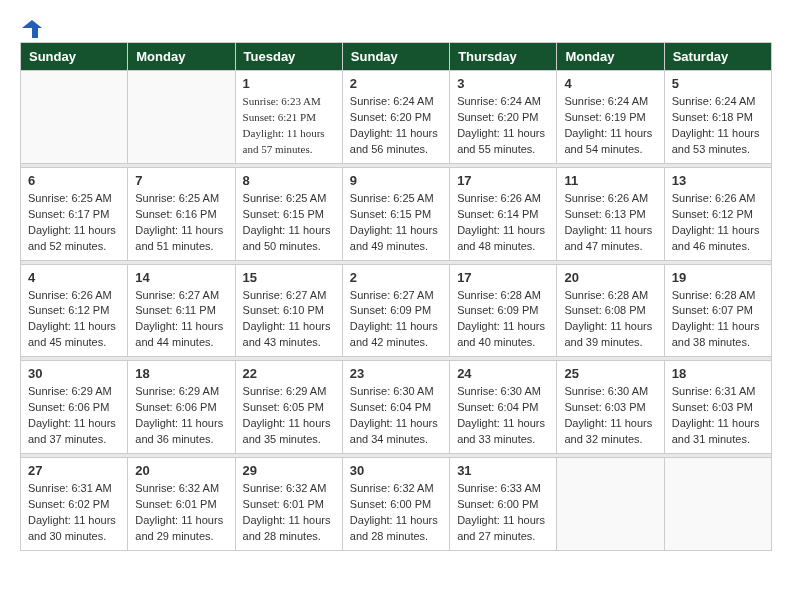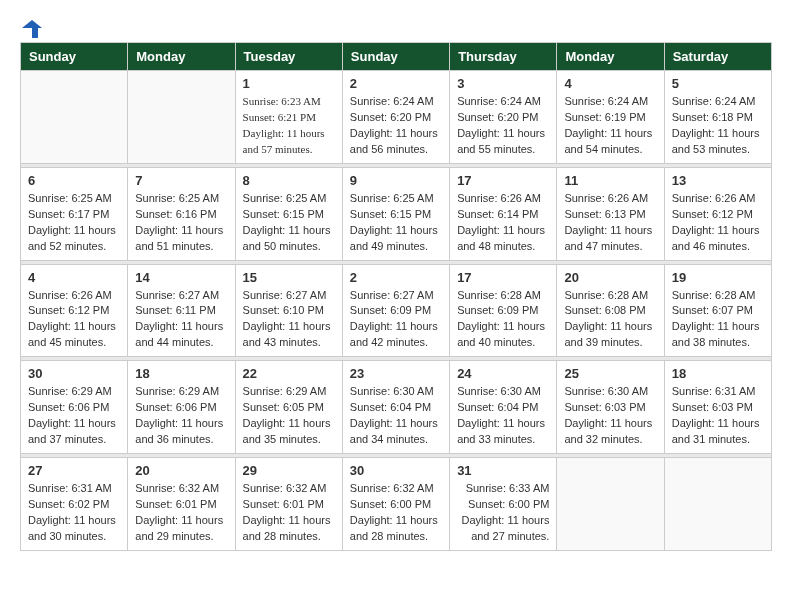--- a/index.html
+++ b/index.html
@@ -321,21 +321,21 @@
 Daylight: 11 hours and 28 minutes.</div>
         </td>
         <td>
           <span class="day-number">30</span>
           <div class="day-info" style="white-space: pre-wrap;">Sunrise: 6:32 AM
 Sunset: 6:00 PM
 Daylight: 11 hours and 28 minutes.</div>
         </td>
         <td>
           <span class="day-number">31</span>
-          <div class="day-info" style="white-space: pre-wrap; text-align: right;">Sunrise: 6:33 AM
+          <div class="day-info" style="white-space: pre-wrap;">Sunrise: 6:33 AM
 Sunset: 6:00 PM
 Daylight: 11 hours and 27 minutes.</div>
         </td>
         <td class="empty"></td>
         <td class="empty"></td>
       </tr>
     </tbody>
 </table>
 
 </body></html>

